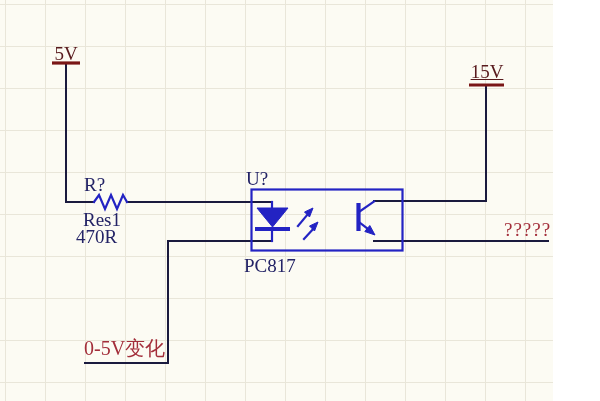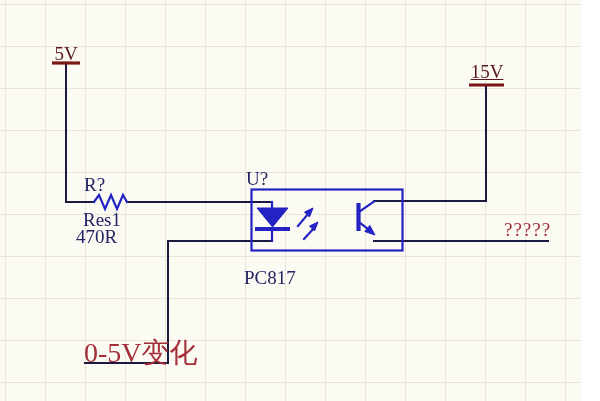--- a/index.html
+++ b/index.html
@@ -8,33 +8,32 @@
     width:600px;height:401px;overflow:hidden;
   }
   .canvas{
     position:relative;width:553px;height:401px;
     background-color:var(--c-background,#fcfbf3);
     background-image:
       linear-gradient(to right, var(--c-grid,#e9e6d9) 1px, transparent 1px),
       linear-gradient(to bottom, var(--c-grid,#e9e6d9) 1px, transparent 1px);
     background-size:40px 42px;
     background-position:5px 4px;
-    padding-left:28px;
   }
   svg.schem{position:absolute;left:0;top:0;}
   .wire{stroke:var(--c-wire,#1a1a3e);stroke-width:2;fill:none;stroke-linecap:square;}
   .sym{stroke:var(--c-symbol,#2323c3);stroke-width:2.2;fill:none;stroke-linecap:square;}
   .sym-thick{stroke:var(--c-symbol,#2323c3);stroke-width:4.2;fill:none;stroke-linecap:butt;}
   .sym-fill{fill:var(--c-symbol,#2323c3);stroke:var(--c-symbol,#2323c3);stroke-width:1;}
   .powerline{stroke:var(--c-power-bar,#7a1616);stroke-width:3.2;fill:none;stroke-linecap:butt;}
   .lbl{position:absolute;white-space:nowrap;line-height:1.05;}
   .lbl-power{color:var(--c-power-text,#581a1d);font-size:19px;transform:translateX(-50%);}
   .lbl-blue{color:var(--c-label-blue,#232366);font-size:19px;}
   .lbl-red{color:var(--c-net-label-red,#a32e3a);font-size:19px;}
-  .lbl-red-big{color:var(--c-net-label-red,#a32e3a);font-size:28px;
+  .lbl-red-big{color:var(--c-net-label-red,#a32e3a);font-size:20px;
     font-family:"Liberation Serif","DejaVu Sans",serif;text-align:center;}
 </style>
 </head>
 <body>
 
 <div class="canvas">
 
   <svg class="schem" width="600" height="401" viewBox="0 0 600 401">
 
     <path class="wire" d="M66,64 L66,202 L94,202"></path>
@@ -75,19 +74,19 @@
 
   <div class="lbl lbl-power" style="left:66px;top:44px;">5V</div>
 
   <div class="lbl lbl-power" style="left:487px;top:62px;text-decoration:underline;">15V</div>
 
   <div class="lbl lbl-blue" style="left:84px;top:175px;">R?</div>
   <div class="lbl lbl-blue" style="left:83px;top:210px;">Res1</div>
   <div class="lbl lbl-blue" style="left:76px;top:227px;">470R</div>
 
   <div class="lbl lbl-blue" style="left:246px;top:169px;">U?</div>
-  <div class="lbl lbl-blue" style="left:244px;top:256px;margin-top:12px;">PC817</div>
+  <div class="lbl lbl-blue" style="left:244px;top:256px;">PC817</div>
 
   <div class="lbl lbl-red" style="left:504px;top:220px;letter-spacing:1px;">?????</div>
 
   <div class="lbl lbl-red-big" style="left:84px;top:338px;">0-5V变化</div>
 
 </div>
 
 </body></html>

